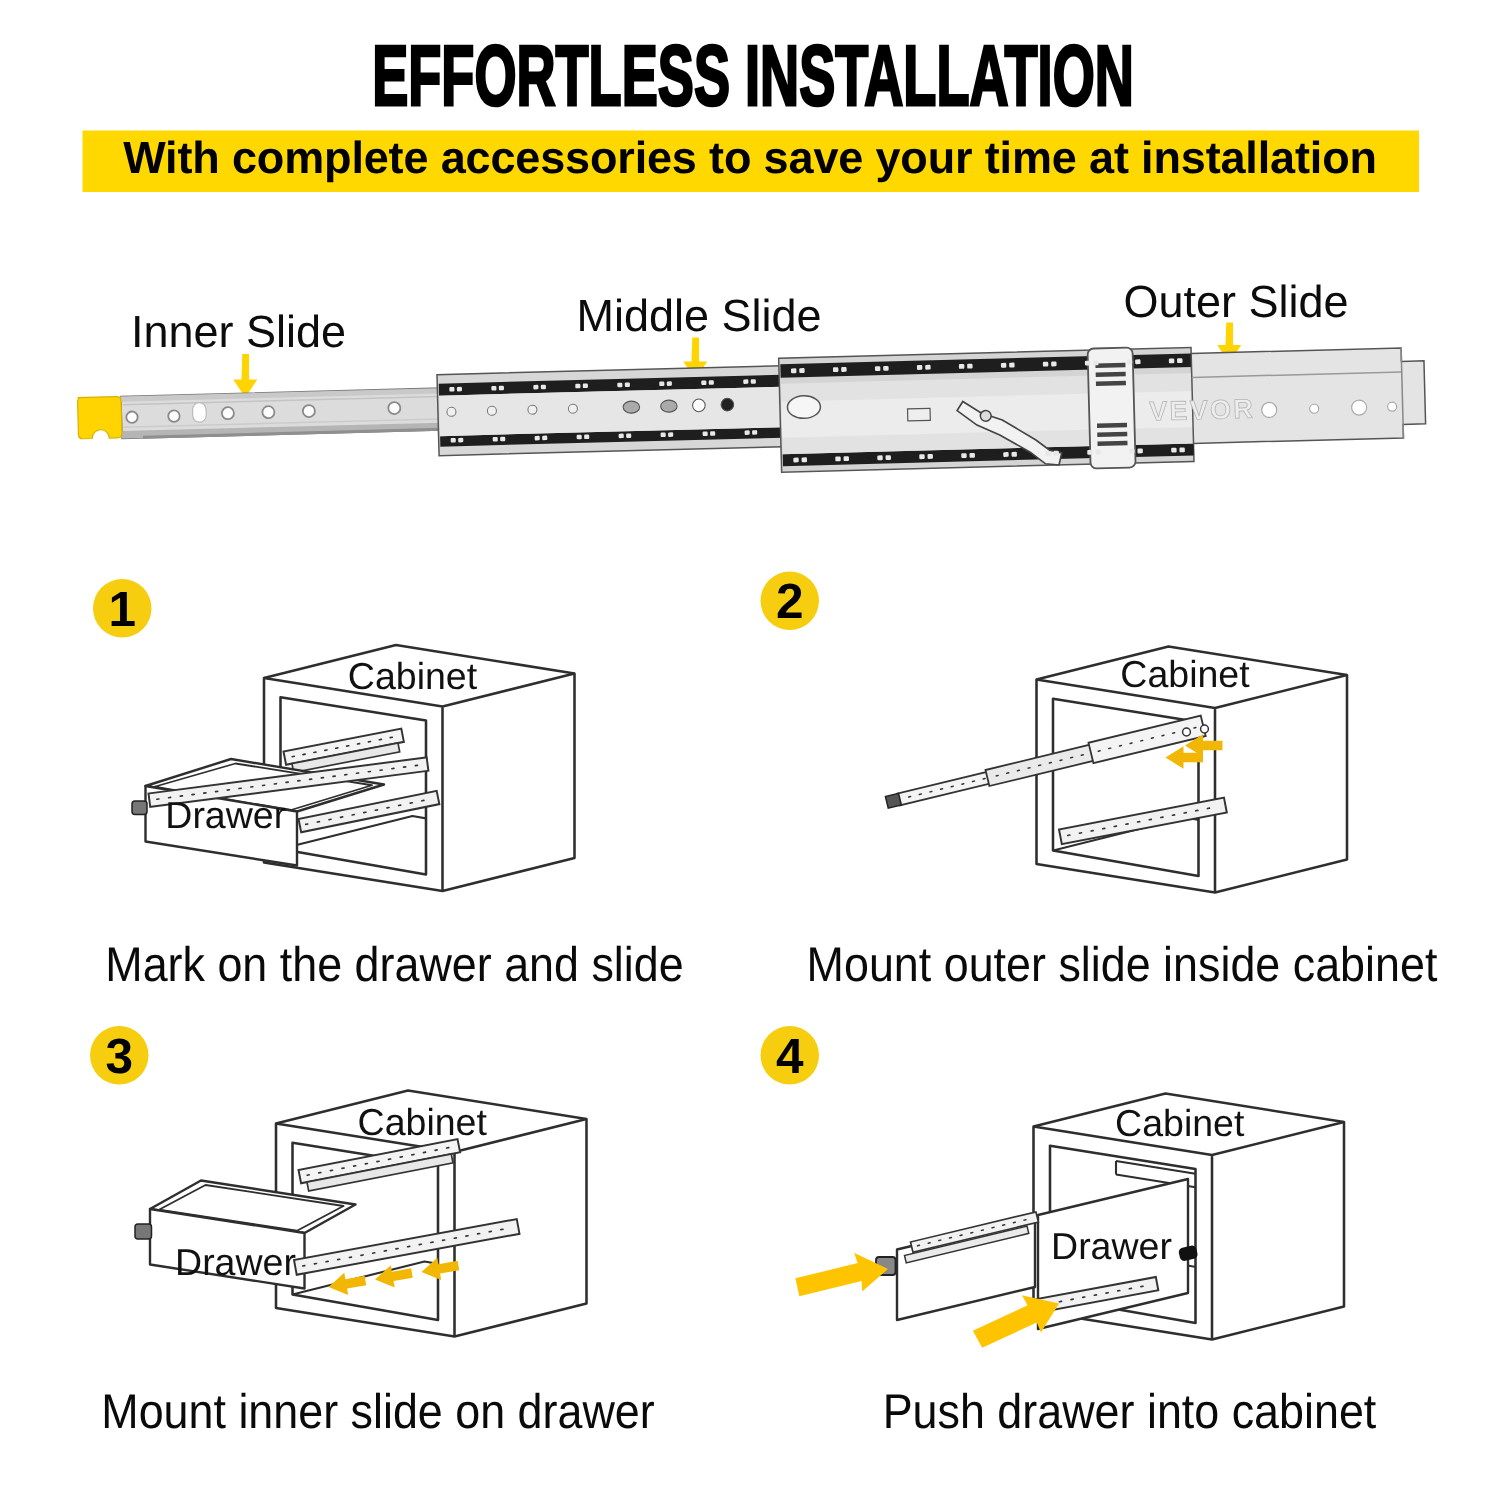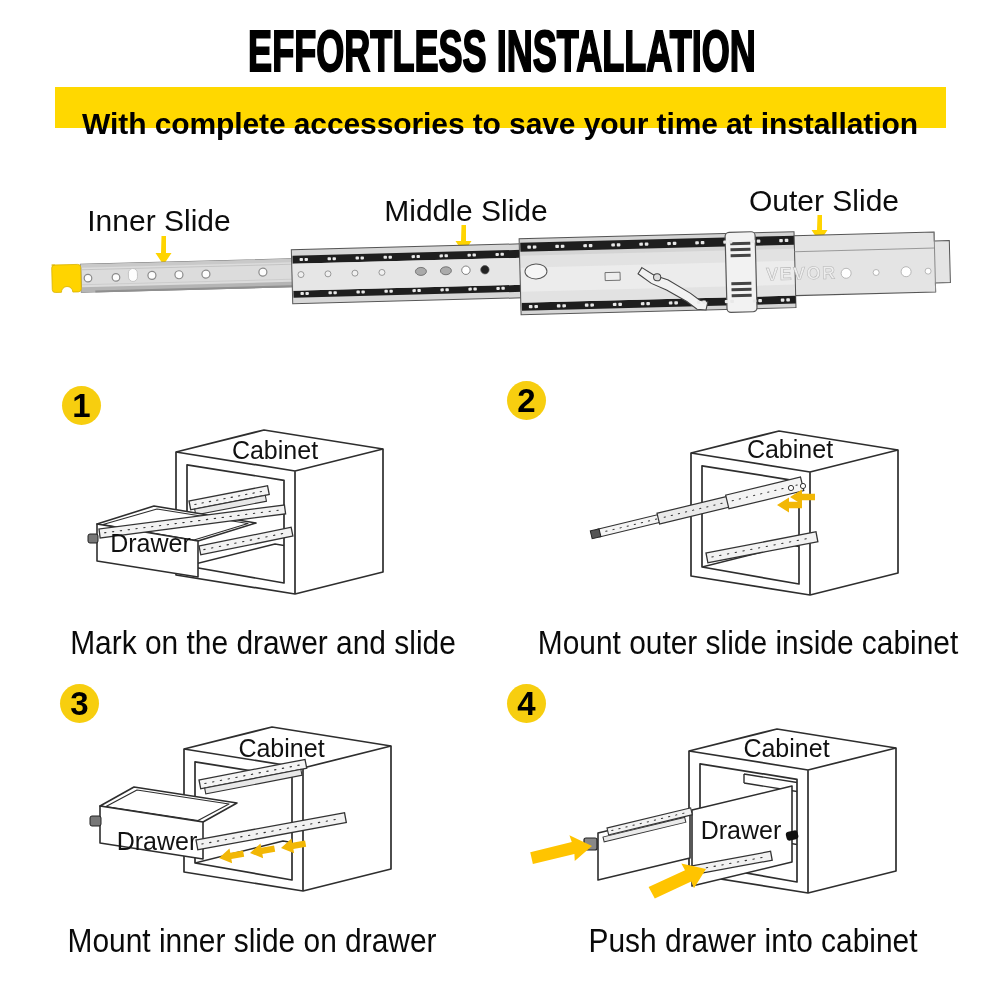--- a/index.html
+++ b/index.html
@@ -1,19 +1,19 @@
 <!DOCTYPE html>
 <html><head><meta charset="utf-8">
 <style>
 html,body{margin:0;padding:0}
 body{width:1000px;height:1000px;background:#fff;font-family:"Liberation Sans",sans-serif;position:relative;overflow:hidden}
 .abs{position:absolute}
 #title{left:2px;top:18px;width:1000px;text-align:center;font-weight:bold;font-size:57px;color:#000;-webkit-text-stroke:2px #000;transform:scaleX(0.633);letter-spacing:0px;white-space:nowrap}
 #banner{left:55px;top:87px;width:891px;height:41px;background:#FFD800;}
-#bannertext{left:0;top:104px;width:1000px;height:41px;line-height:39px;text-align:center;font-weight:bold;font-size:30px;color:#000;letter-spacing:-0.1px}
+#bannertext{left:0;top:86px;width:1000px;height:41px;line-height:39px;text-align:center;font-weight:bold;font-size:30px;color:#000;letter-spacing:-0.1px}
 .cap{font-size:32.5px;color:#0a0a0a;text-align:center;white-space:nowrap;transform:scaleX(0.92);transform-origin:50% 50%}
 .num{width:39px;height:39px;border-radius:50%;background:#F7CE0F;color:#000;font-weight:bold;font-size:33px;text-align:center;line-height:40px}
 </style></head><body>
 <div class="abs" id="title">EFFORTLESS INSTALLATION</div>
 <div class="abs" id="banner"></div>
 <div class="abs" id="bannertext">With complete accessories to save your time at installation</div>
 
 <svg class="abs" style="left:30px;top:175px" width="940" height="155" viewBox="30 175 940 155">
 <g id="slidelabels" font-size="30" fill="#0c0c0c">
 <text x="159" y="231" text-anchor="middle">Inner Slide</text>

